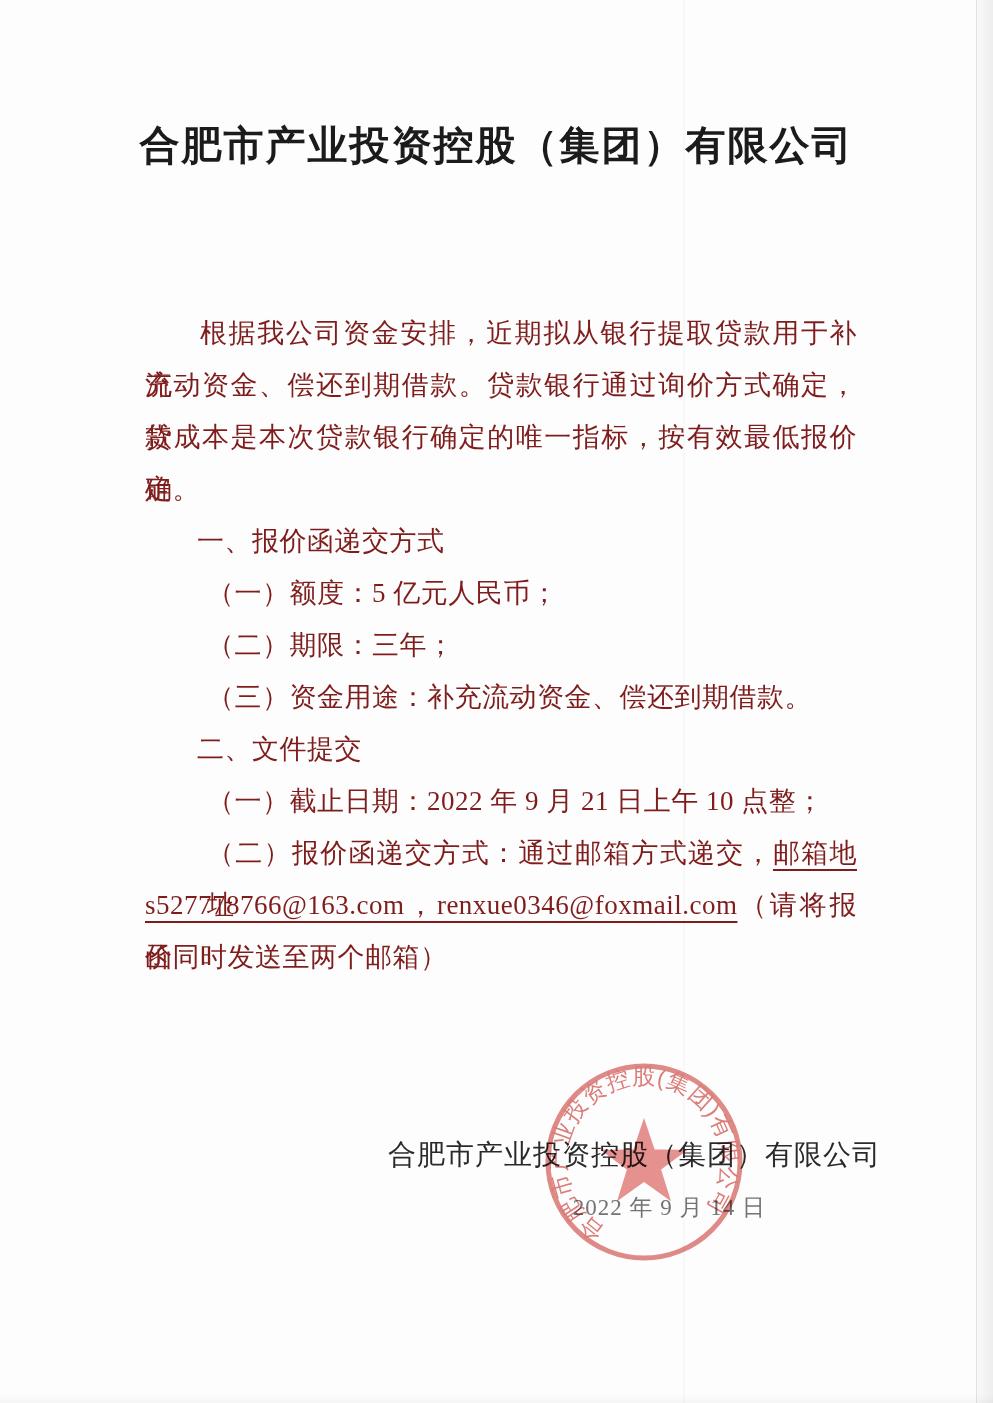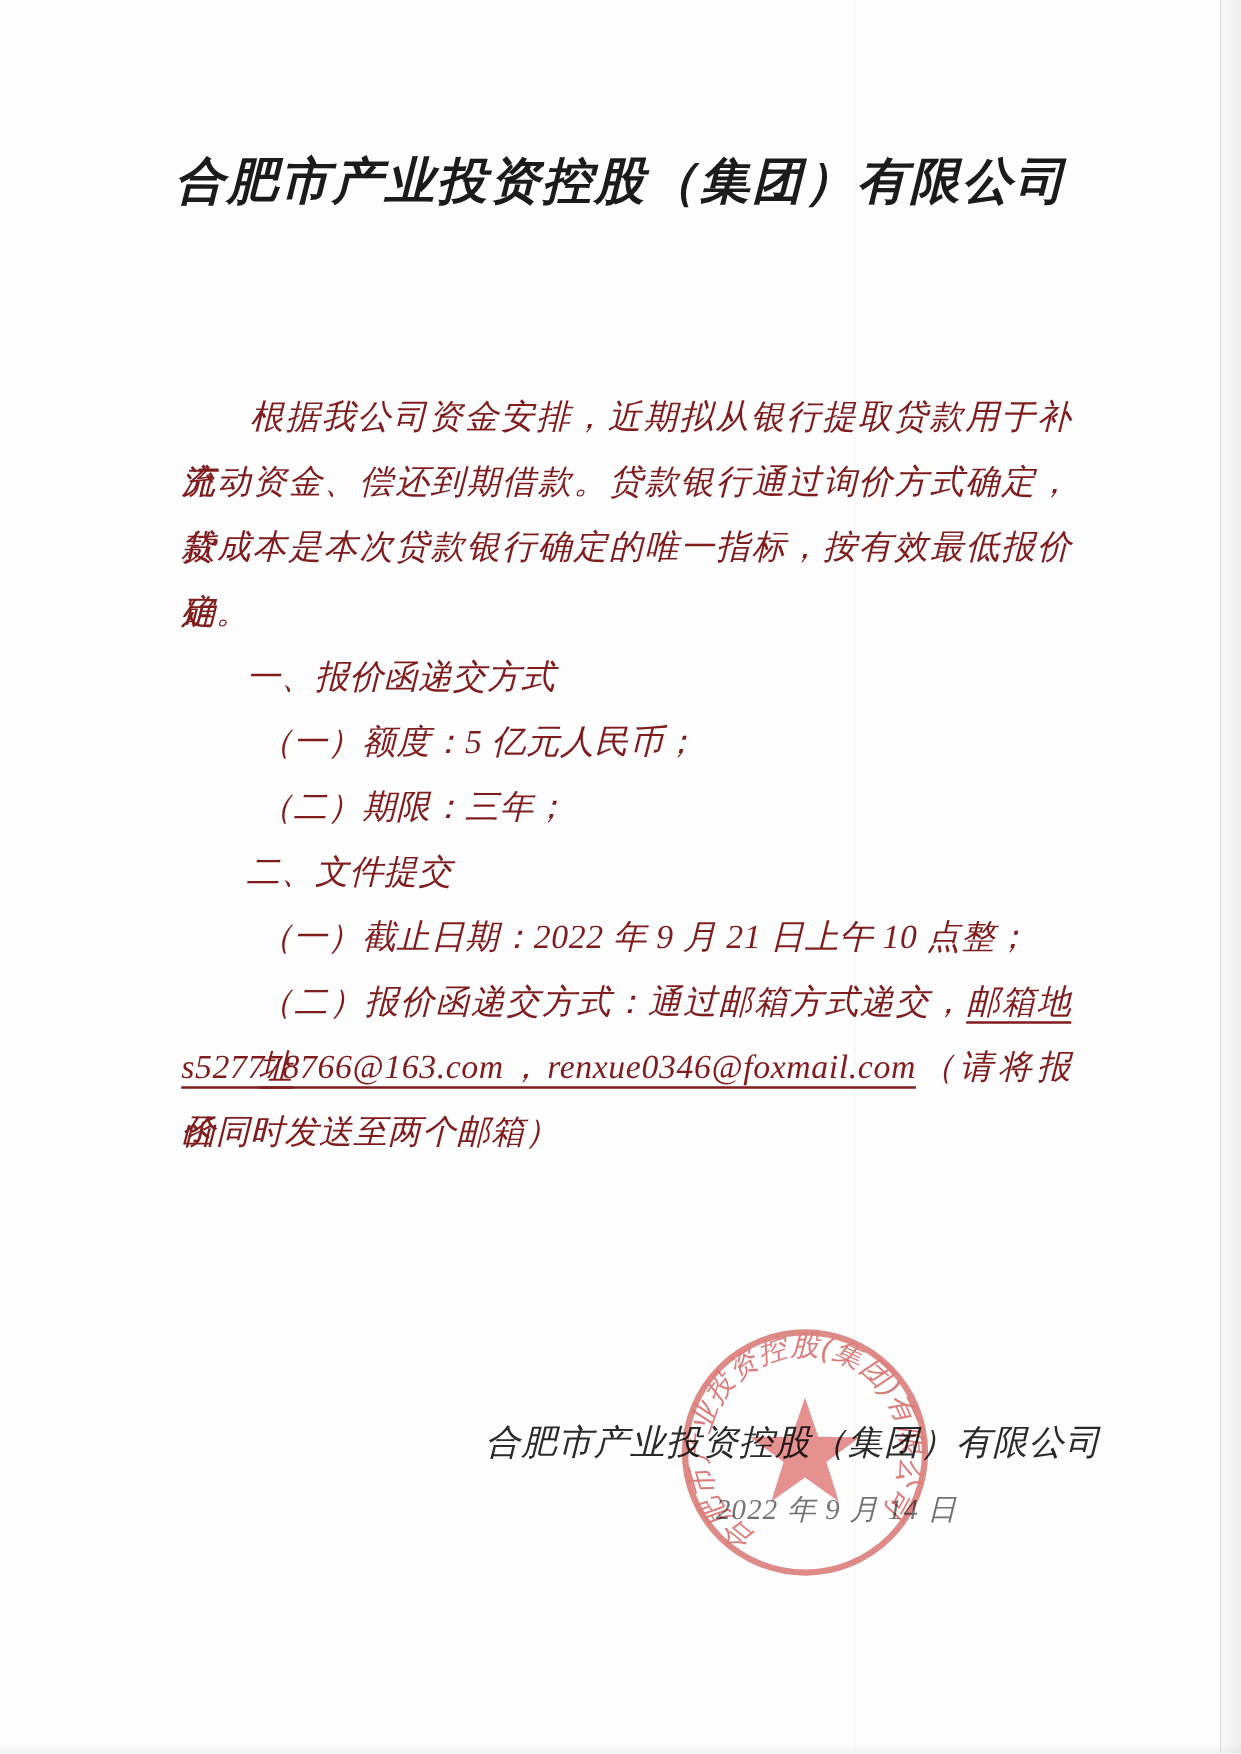--- a/index.html
+++ b/index.html
@@ -8,21 +8,20 @@
     background: #ffffff;
   }
   .scan-page {
     position: relative;
     width: 993px;
     height: 1403px;
     background: #fdfdfd;
     overflow: hidden;
     font-family: "Liberation Serif", serif;
     color: #272727;
-    font-style: italic;
   }
   
   .edge-right {
     position: absolute;
     top: 0; right: 0;
     width: 16px; height: 100%;
     background: linear-gradient(to right, rgba(0,0,0,0.015), rgba(0,0,0,0.06));
     border-left: 1px solid rgba(0,0,0,0.05);
   }
   .edge-bottom {
@@ -125,20 +124,21 @@
 
   <div class="doc-body">
     <div class="ln j ind">根据我公司资金安排，近期拟从银行提取贷款用于补充</div>
     <div class="ln j">流动资金、偿还到期借款。贷款银行通过询价方式确定，贷</div>
     <div class="ln j">款成本是本次贷款银行确定的唯一指标，按有效最低报价确</div>
     <div class="ln">定。</div>
 
     <div class="ln sec">一、报价函递交方式</div>
     <div class="ln item">（一）额度：5 亿元人民币；</div>
     <div class="ln item">（二）期限：三年；</div>
+    <div class="ln item">（三）资金用途：补充流动资金、偿还到期借款。</div>
 
     <div class="ln sec">二、文件提交</div>
     <div class="ln item">（一）截止日期：2022 年 9 月 21 日上午 10 点整；</div>
 
     <div class="ln item j"><span>（二）报价函递交方式：通过邮箱方式递交，</span><span class="u">邮箱地址</span></div>
 
     <div class="ln j"><span class="u">s527778766@163.com，renxue0346@foxmail.com</span><span>（请将报价</span></div>
 
     <div class="ln">函同时发送至两个邮箱）</div>
   </div>

